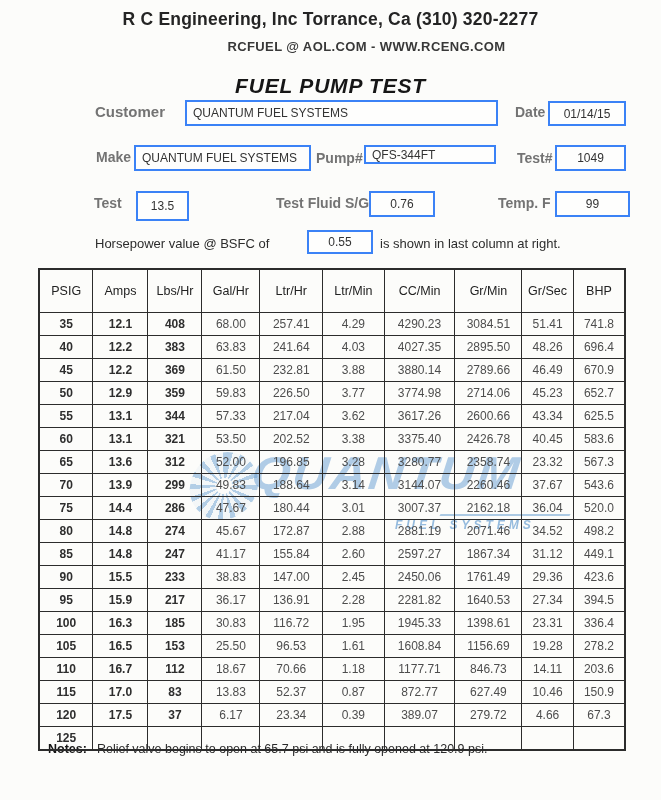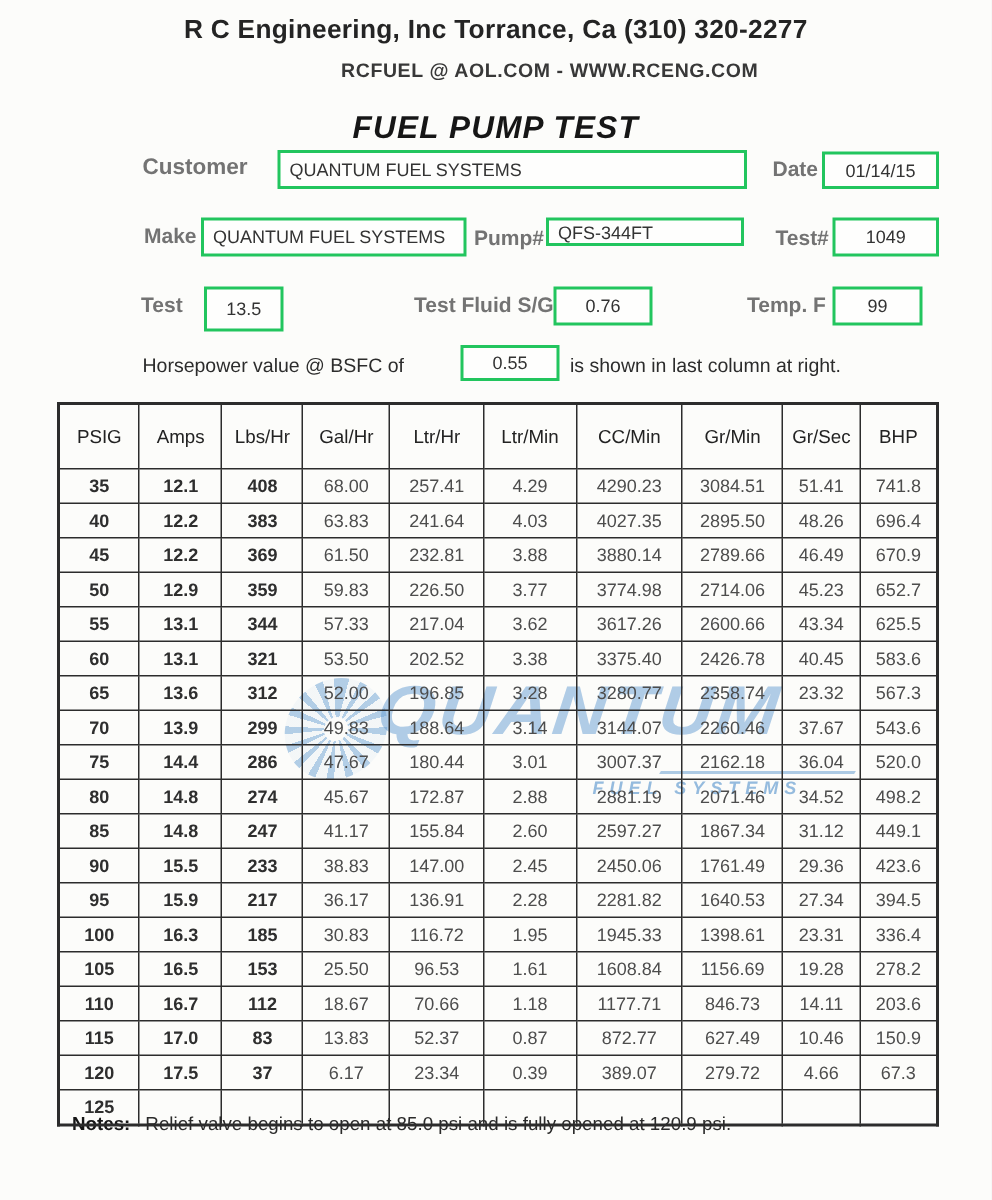--- a/index.html
+++ b/index.html
@@ -28,21 +28,21 @@
     margin-left:36px;
   }
   .doc-title{
     position:absolute;top:74px;left:0;width:100%;
     text-align:center;font-size:21px;font-weight:bold;font-style:italic;
     color:#161616;letter-spacing:.8px;
   }
   
   .lbl{position:absolute;font-weight:bold;color:#737373;white-space:nowrap;}
   .box{
-    position:absolute;border:2px solid #22c55e;background:rgba(255,255,255,.6);
+    position:absolute;border:2px solid #3b82f6;background:rgba(255,255,255,.6);
     font-size:12px;color:#333;display:flex;align-items:center;box-sizing:border-box;
   }
   .box.center{justify-content:center;}
   .box.left{justify-content:flex-start;padding-left:6px;}
   .plain{position:absolute;font-size:13px;color:#2c2c2c;white-space:nowrap;}
   
   .watermark{position:absolute;z-index:1;pointer-events:none;}
   .wm-fan{
     position:absolute;left:0;top:2px;width:68px;height:68px;border-radius:50%;
     background:repeating-conic-gradient(rgba(105,160,210,.50) 0 9deg, rgba(105,160,210,.06) 9deg 22deg);
@@ -115,21 +115,21 @@
 
   <span class="lbl" style="left:94px;top:195px;font-size:14px;">Test</span>
   <div class="box center" style="left:136px;top:191px;width:53px;height:30px;">
     <span>13.5</span>
   </div>
   <span class="lbl" style="left:276px;top:195px;font-size:14px;">Test Fluid S/G</span>
   <div class="box center" style="left:369px;top:191px;width:66px;height:26px;">
     <span>0.76</span>
   </div>
   <span class="lbl" style="left:498px;top:195px;font-size:14px;">Temp.  F</span>
-  <div class="box center" style="left:555px;top:191px;width:60px;height:26px;">
+  <div class="box center" style="left:555px;top:191px;width:75px;height:26px;">
     <span>99</span>
   </div>
 
   <span class="plain" style="left:95px;top:236px;">Horsepower value @  BSFC of</span>
   <div class="box center" style="left:307px;top:230px;width:66px;height:24px;">
     <span>0.55</span>
   </div>
   <span class="plain" style="left:380px;top:236px;">is shown in last column at right.</span>
 
   <div class="watermark" style="left:190px;top:450px;width:400px;height:90px;">
@@ -394,16 +394,16 @@
             <td></td>
             <td></td>
             <td></td>
             <td></td>
           </tr>
         </tbody>
     </table>
   </div>
 
   <div class="notes">
-    <b>Notes:</b><span>Relief valve begins to open at 85.0 psi and is fully opened at 120.9 psi.</span>
+    <b>Notes:</b><span>Relief valve begins to open at 65.7 psi and is fully opened at 120.9 psi.</span>
   </div>
 
 </div>
 
 </body></html>

